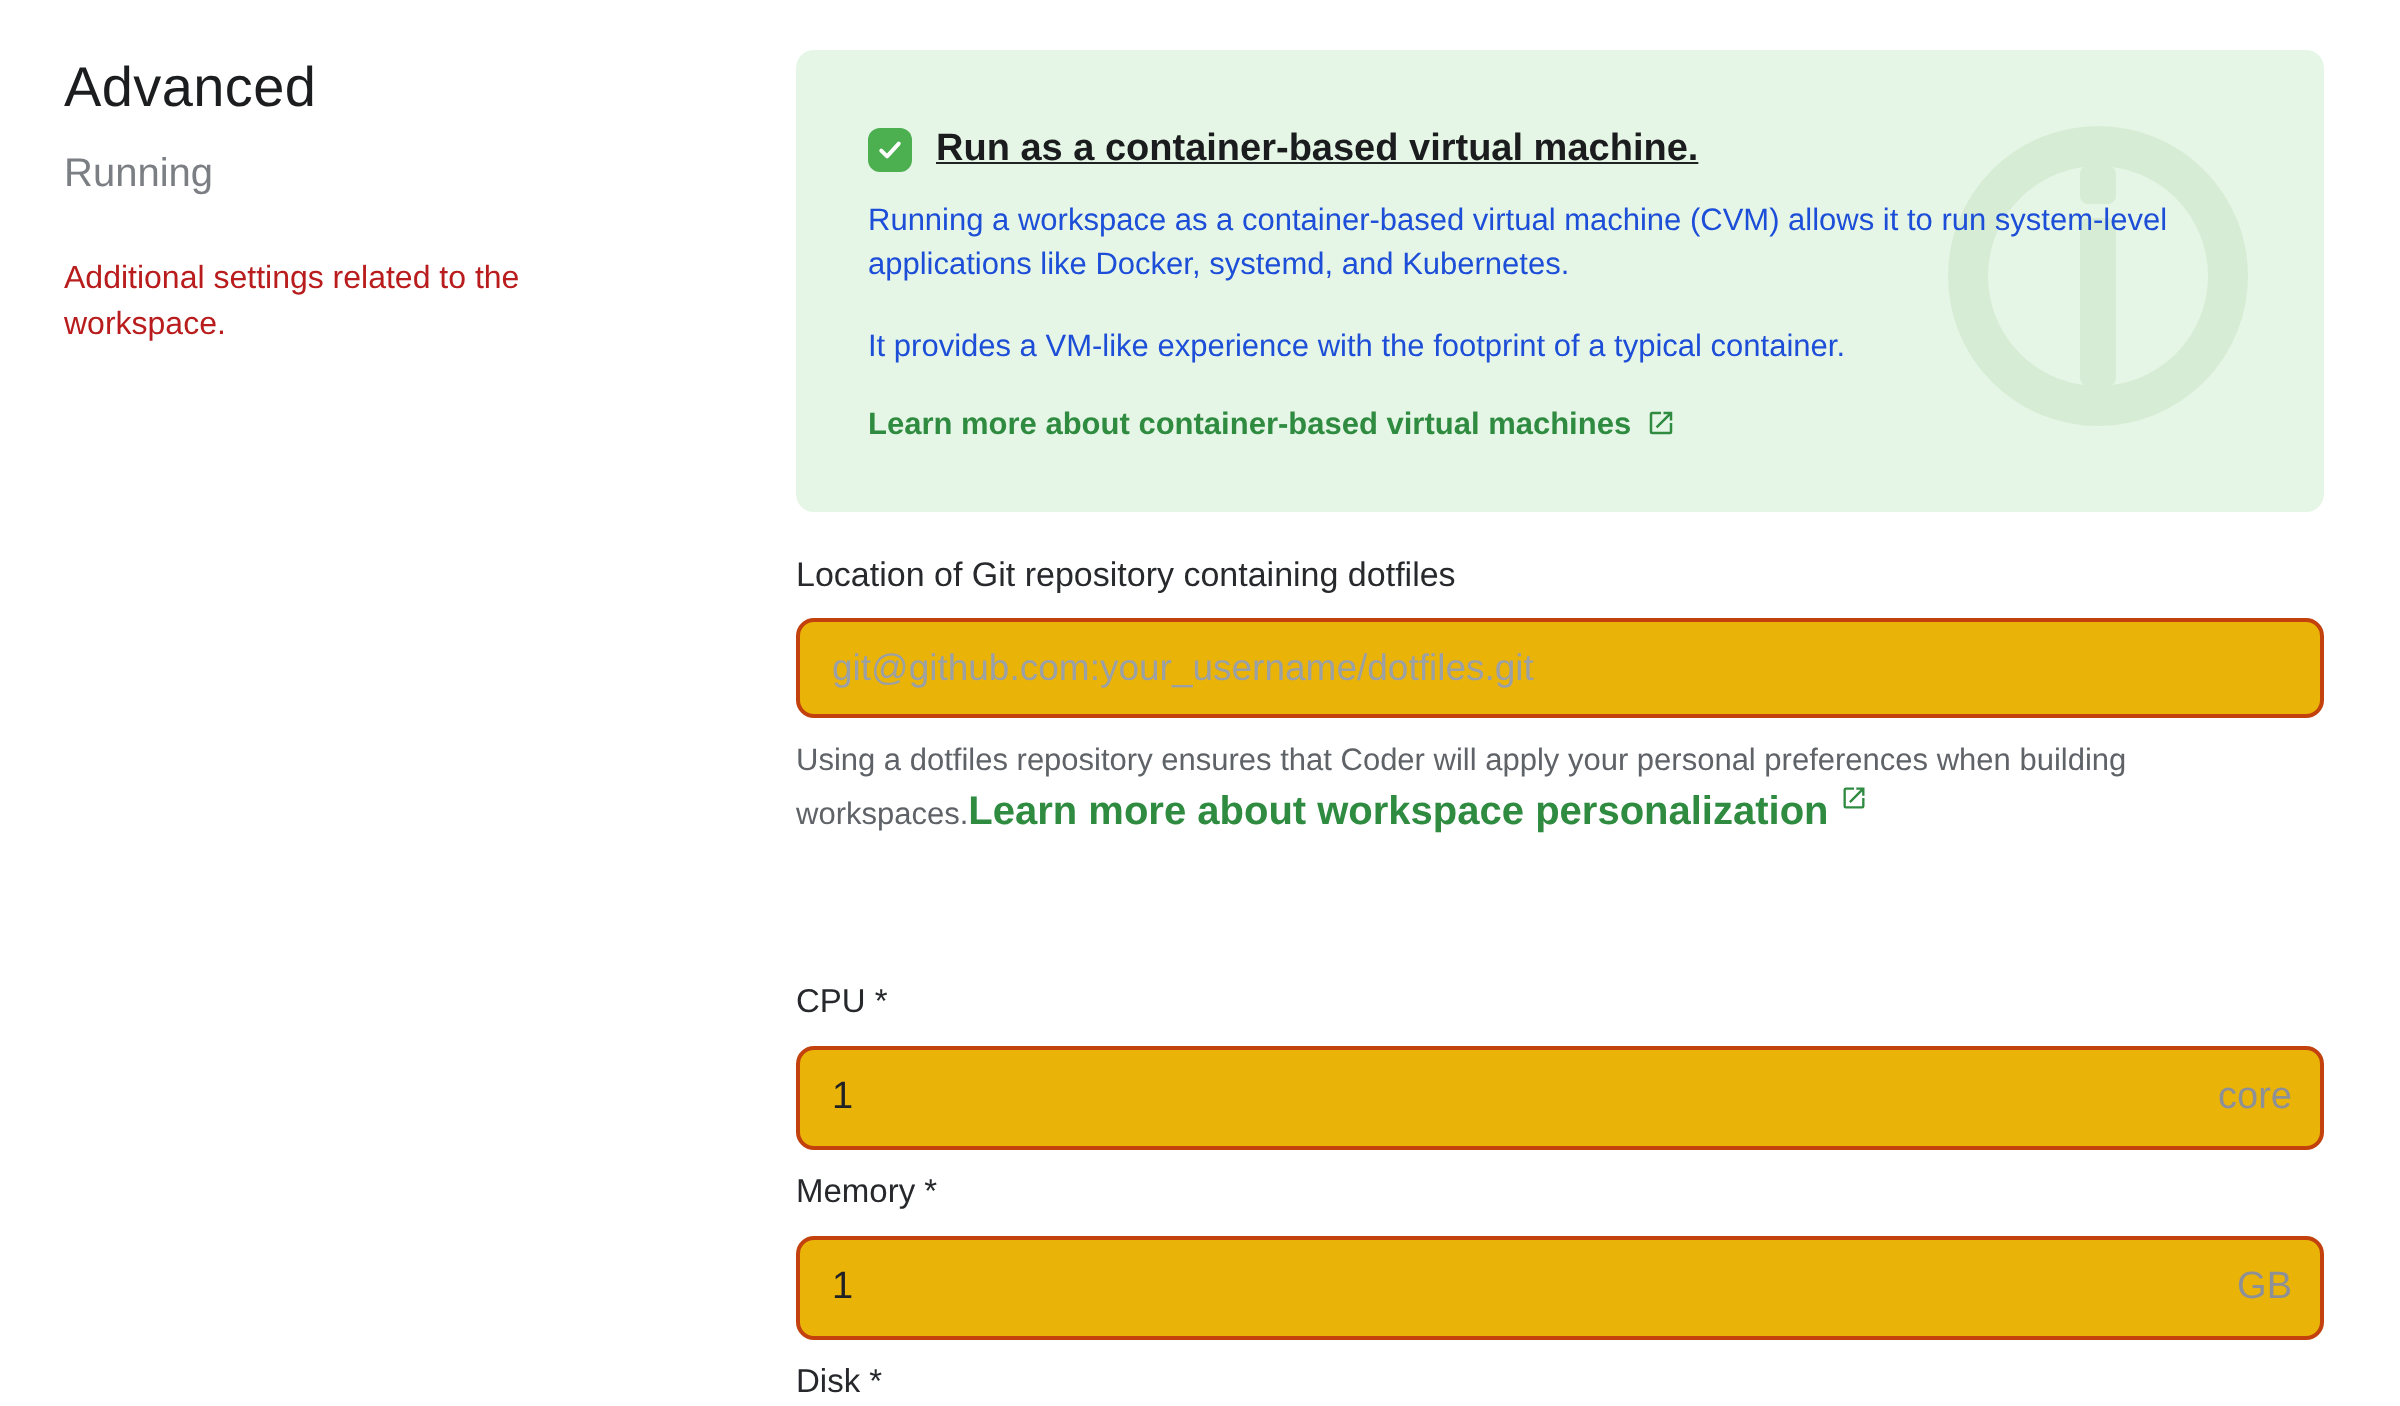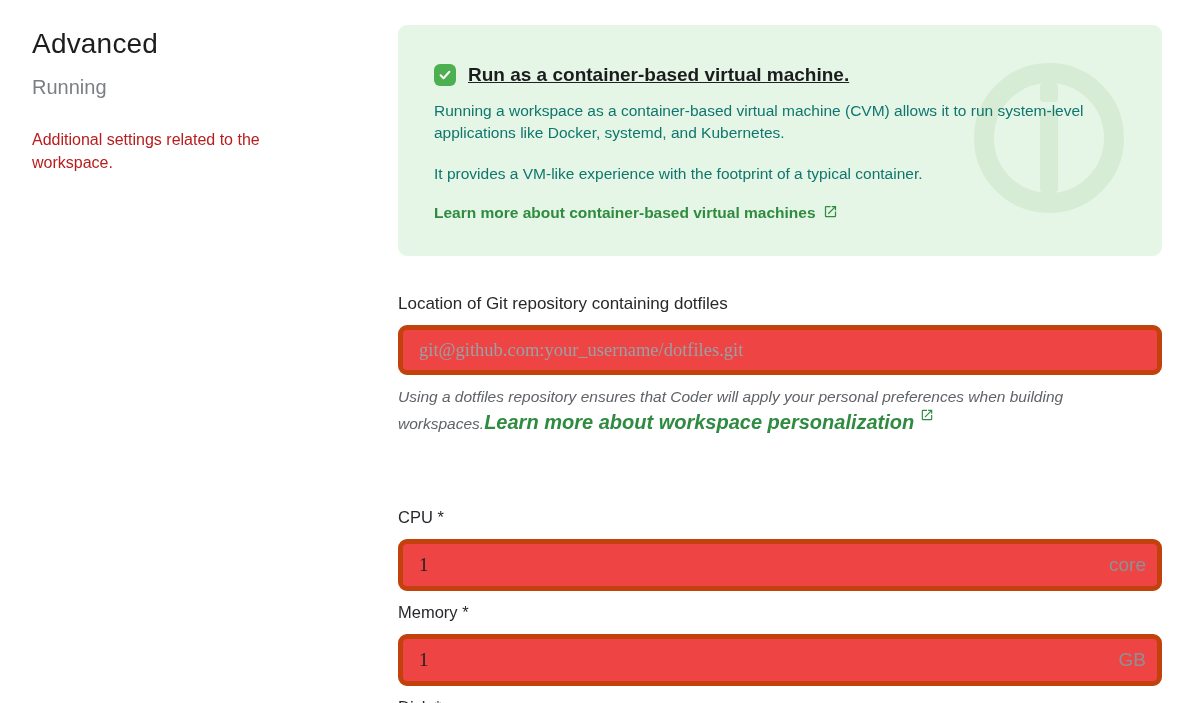--- a/index.html
+++ b/index.html
@@ -32,45 +32,45 @@
   .banner-header { position: relative; display: flex; align-items: center; gap: 12px; text-decoration: underline; }
   .checkbox {
     width: 22px; height: 22px; border-radius: 6px;
     display: inline-flex; align-items: center; justify-content: center;
     cursor: pointer; flex-shrink: 0;
   }
   .checkbox svg { width: 14px; height: 14px; }
   .banner-title { font-size: 19px; font-weight: 700; color: #1b1c1e; cursor: pointer; position: relative; }
   .banner p {
     position: relative;
-    font-size: 15.5px; line-height: 1.42; color: #0f766e;
+    font-size: 15.5px; line-height: 1.42; color: #1d4ed8;
     max-width: 694px; margin-top: 14px;
   }
   .banner p + p { margin-top: 19px; }
   .green-link {
     display: inline-flex; align-items: flex-start; gap: 7px;
     font-size: 15.5px; font-weight: 700; text-decoration: none;
     cursor: pointer; position: relative;
   }
   .banner .green-link { margin-top: 19px; }
   .green-link svg { width: 15px; height: 15px; }
 
   
-  .dotfiles { margin-top: 38px; }
+  .dotfiles { margin-top: 22px; }
   .field-label { display: block; font-size: 17px; color: #27292c; margin-bottom: 11px; }
   .text-input {
     width: 100%; height: 50px;
-    border: 5px solid #c2410c; border-radius: 9px;
+    border: 2px solid #c2410c; border-radius: 9px;
     padding: 0 16px; font-size: 18.5px; color: #202124;
-    font-family: Liberation Serif, serif;
-    background: #ef4444; outline: none;
+    font-family: Liberation Sans, sans-serif;
+    background: #eab308; outline: none;
   }
   .text-input::placeholder { color: #9aa0a6; }
   .helper {
-    margin-top: 11px; font-size: 15.5px; line-height: 1.42; color: #5f6368; max-width: 750px; font-style: italic;
+    margin-top: 11px; font-size: 15.5px; line-height: 1.42; color: #5f6368; max-width: 750px;
   }
   .helper .green-link { gap: 6px; font-size: 20px; }
   .helper .green-link svg { width: 14px; height: 14px; }
 
   
   .resource-row {
     margin-top: 72px;
     display: grid; grid-template-columns: repeat(1, 1fr); gap: 12px;
   }
   .res-label { display: block; font-size: 16.5px; color: #26282b; margin-bottom: 12px; }

